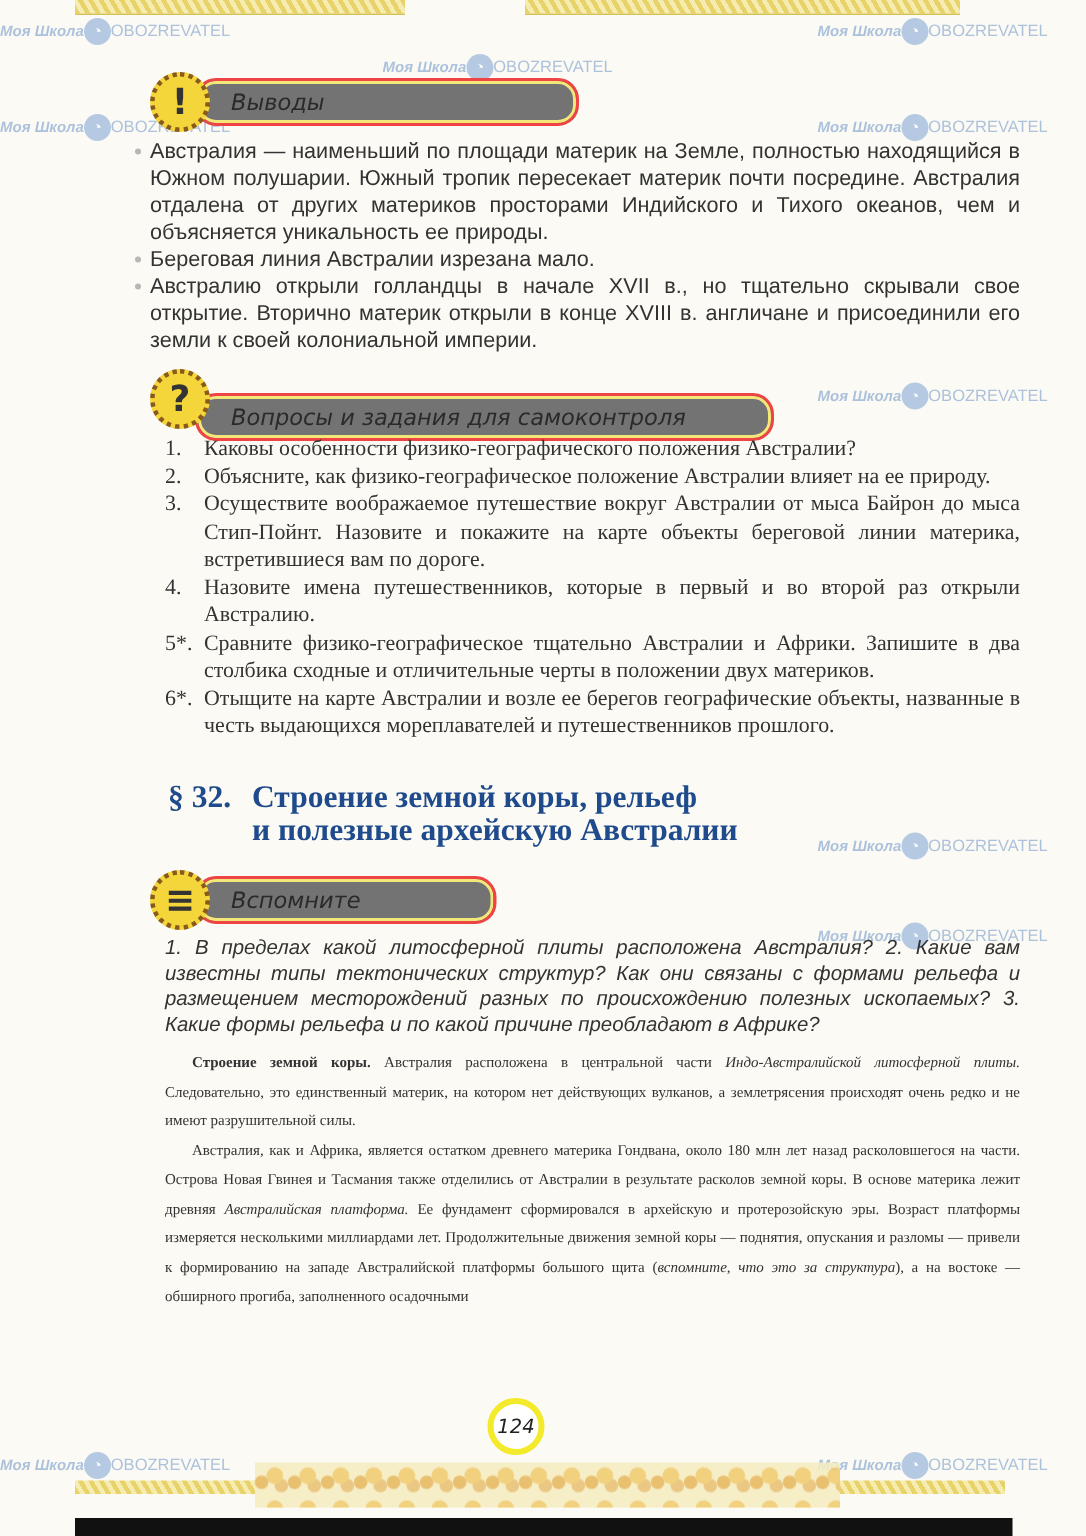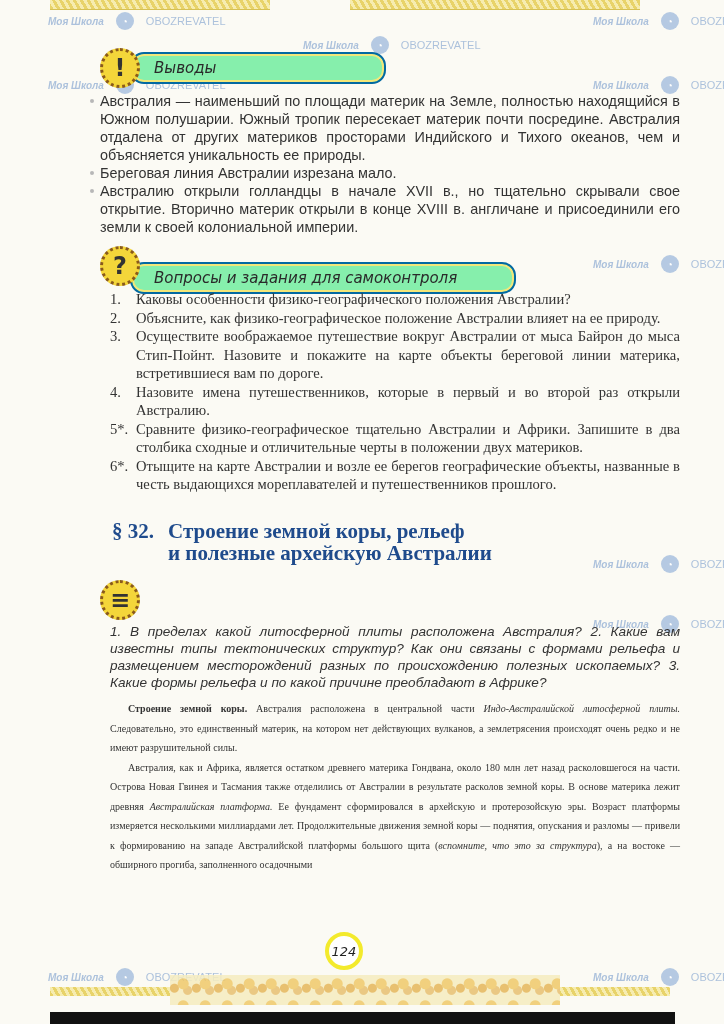--- a/index.html
+++ b/index.html
@@ -1,27 +1,27 @@
 <!DOCTYPE html>
 <html><head>
 <meta charset="utf-8">
 <style>
   html,body{margin:0;padding:0;}
   body{width:724px;height:1024px;background:#fbfaf4;position:relative;overflow:hidden;font-family:"Liberation Serif",serif;color:#2a2a2a;}
   .top-border{position:absolute;top:0;left:50px;width:620px;height:30px;}
   .top-border .rope{position:absolute;top:0;height:9px;background:repeating-linear-gradient(60deg,#e8d36a 0 3px,#f6ecb0 3px 6px);border-bottom:1px solid #d6c155;}
   .top-border .l{left:0;width:220px;}
   .top-border .r{left:300px;width:290px;}
-  .watermark{position:absolute;font-family:"Liberation Sans",sans-serif;font-size:11px;color:#9fb8d8;opacity:.85;white-space:nowrap;display:flex;align-items:center;gap:12px;padding-left:48px;}
+  .watermark{position:absolute;font-family:"Liberation Sans",sans-serif;font-size:11px;color:#9fb8d8;opacity:.85;white-space:nowrap;display:flex;align-items:center;gap:0;}
   .watermark .wm-school{font-style:italic;font-weight:bold;font-size:10px;}
   .watermark .wm-circle{width:18px;height:18px;border-radius:50%;background:#a9c1df;display:inline-flex;align-items:center;justify-content:center;color:#fff;font-size:10px;}
   .watermark .wm-brand{letter-spacing:0px;font-size:11px;}
   .banner{position:absolute;left:100px;height:36px;display:flex;align-items:center;}
   .banner .badge{width:40px;height:40px;border-radius:50%;background:#f4d63a;border:3px dotted #8a5a1a;display:flex;align-items:center;justify-content:center;font-family:"DejaVu Sans",sans-serif;font-weight:bold;font-size:24px;color:#333;z-index:2;box-sizing:border-box;}
-  .banner .bar{margin-left:-10px;height:28px;background:#86efac;border:2px solid #0369a1;border-radius:14px;display:flex;align-items:center;padding-left:22px;box-shadow:inset 0 0 0 2px #f3e77a;}
+  .banner .bar{margin-left:-10px;height:28px;background:#737373;border:2px solid #ef4444;border-radius:14px;display:flex;align-items:center;padding-left:22px;box-shadow:inset 0 0 0 2px #f3e77a;}
   .banner .bar span{font-family:"DejaVu Sans",sans-serif;font-style:italic;font-size:15px;color:#2a2a2a;}
   .summary{position:absolute;left:90px;top:92px;width:590px;font-family:"Liberation Sans",sans-serif;font-size:14.4px;line-height:18px;color:#333;}
   .summary p{margin:0;padding-left:10px;position:relative;text-align:justify;}
   .summary p::before{content:"";position:absolute;left:0;top:7px;width:4px;height:4px;border-radius:50%;background:#b7b7b7;}
   .questions{position:absolute;left:110px;top:290px;width:570px;font-size:14.6px;line-height:18.5px;color:#333;}
   .questions .q{display:flex;text-align:justify;}
   .questions .q .num{width:26px;flex:0 0 26px;}
   .questions .q .txt{flex:1;}
   .section-title{position:absolute;left:112px;top:520px;font-family:"Liberation Serif",serif;font-weight:bold;font-size:21px;line-height:22px;color:#1f4b8c;}
   .section-title .sign{display:inline-block;width:56px;}
@@ -143,20 +143,23 @@
     </div>
 </div>
 
 <div class="section-title">
   <span class="sign">§ 32.</span><span>Строение земной коры, рельеф</span>
   <span class="line2">и полезные архейскую Австралии</span>
 </div>
 
 <div class="banner" style="top:582px;">
   <div class="badge">≡</div>
+  <div class="bar" style="width:175px;">
+      <span>Вспомните</span>
+    </div>
 </div>
 
 <div class="recall">1. В пределах какой литосферной плиты расположена Австралия? 2. Какие вам известны типы тектонических структур? Как они связаны с формами рельефа и размещением месторождений разных по происхождению полезных ископаемых? 3. Какие формы рельефа и по какой причине преобладают в Африке?</div>
 
 <div class="body-text">
   <p><b>Строение земной коры.</b><span> Австралия расположена в центральной части </span><i>Индо-Австралийской литосферной плиты.</i><span> Следовательно, это единственный материк, на котором нет действующих вулканов, а землетрясения происходят очень редко и не имеют разрушительной силы.</span></p>
   <p><span>Австралия, как и Африка, является остатком древнего материка Гондвана, около 180 млн лет назад расколовшегося на части. Острова Новая Гвинея и Тасмания также отделились от Австралии в результате расколов земной коры. В основе материка лежит древняя </span><i>Австралийская платформа.</i><span> Ее фундамент сформировался в архейскую и протерозойскую эры. Возраст платформы измеряется несколькими миллиардами лет. Продолжительные движения земной коры — поднятия, опускания и разломы — привели к формированию на западе Австралийской платформы большого щита (</span><i>вспомните, что это за структура</i><span>), а на востоке — обширного прогиба, заполненного осадочными</span></p>
 </div>
 
 <div class="bottom-border">

